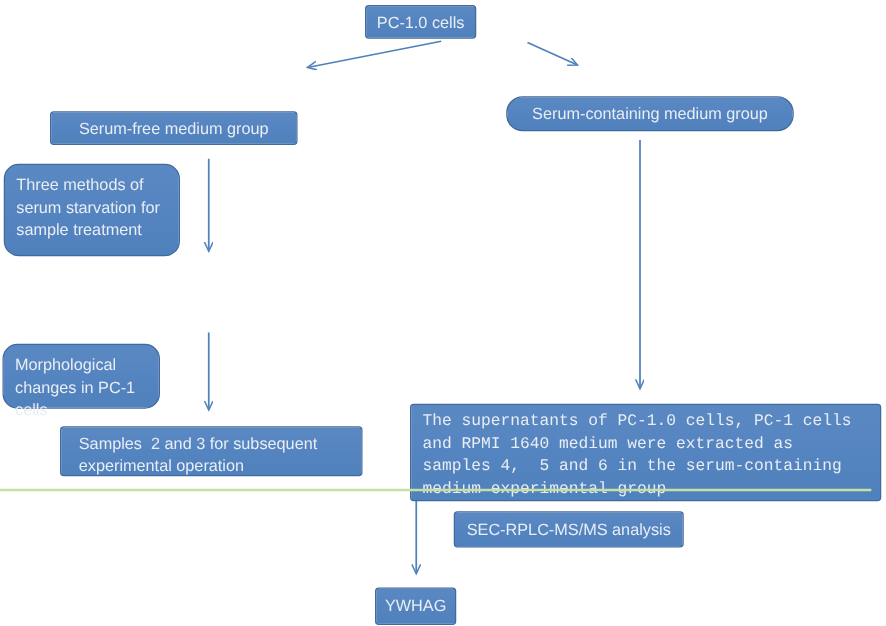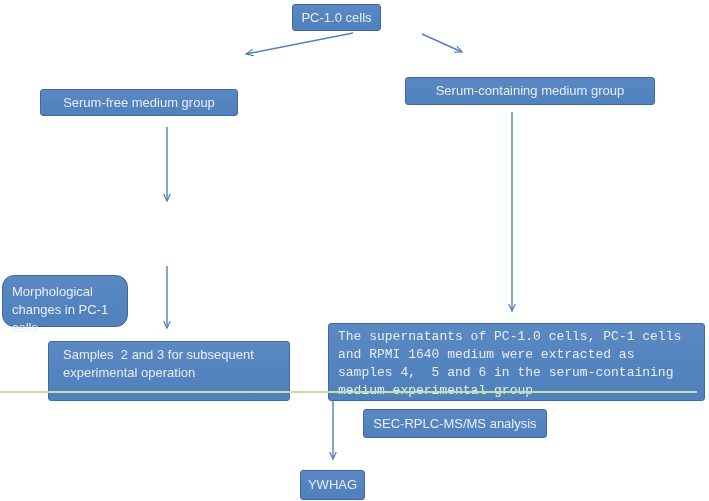--- a/index.html
+++ b/index.html
@@ -50,27 +50,28 @@
     <line class="arrow" x1="167" y1="127" x2="167" y2="201" marker-end="url(#ah)"></line>
     <line class="arrow" x1="167" y1="266" x2="167" y2="328" marker-end="url(#ah)"></line>
     <line class="arrow" x1="512" y1="112" x2="512" y2="311" marker-end="url(#ah)"></line>
     <line class="arrow" x1="333" y1="396" x2="333" y2="459" marker-end="url(#ah)"></line>
   </svg>
 
   <div class="box center" style="left:292px;top:4px;width:89px;height:27px;">PC-1.0 cells</div>
 
   <div class="box center" style="left:40px;top:89px;width:198px;height:27px;">Serum-free medium group</div>
 
-  <div class="box center" style="left:405px;top:77px;width:250px;height:28px;">Serum-containing medium group</div>
+  <div class="box center" style="left:405px;top:77px;width:230px;height:28px;border-radius:13px;">Serum-containing medium group</div>
 
+  <div class="box rounded" style="left:3px;top:131px;width:141px;height:74px;">Three methods of serum starvation for sample treatment</div>
 
 
   <div class="box rounded" style="left:2px;top:275px;width:126px;height:52px;">Morphological changes in PC-1 cells</div>
 
-  <div class="box" style="left:48px;top:341px;width:242px;height:60px;padding-left:14px;">Samples  2 and 3 for subsequent experimental operation</div>
+  <div class="box" style="left:48px;top:341px;width:242px;height:40px;padding-left:14px;">Samples  2 and 3 for subsequent experimental operation</div>
 
   <div class="box" style="left:328px;top:323px;width:377px;height:78px;font-family:Liberation Mono, monospace;">The supernatants of PC-1.0 cells, PC-1 cells and RPMI 1640 medium were extracted as samples 4,  5 and 6 in the serum-containing medium experimental group</div>
 
   <div class="divider"></div>
 
 
   <div class="box center" style="left:363px;top:409px;width:184px;height:29px;">SEC-RPLC-MS/MS analysis</div>
 
   <div class="box center" style="left:300px;top:470px;width:65px;height:30px;">YWHAG</div>
 

